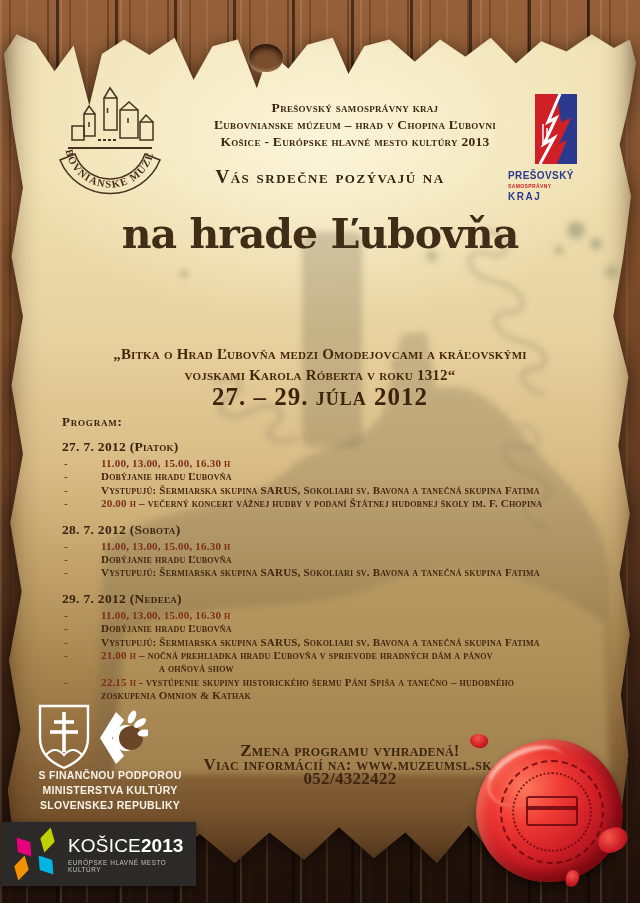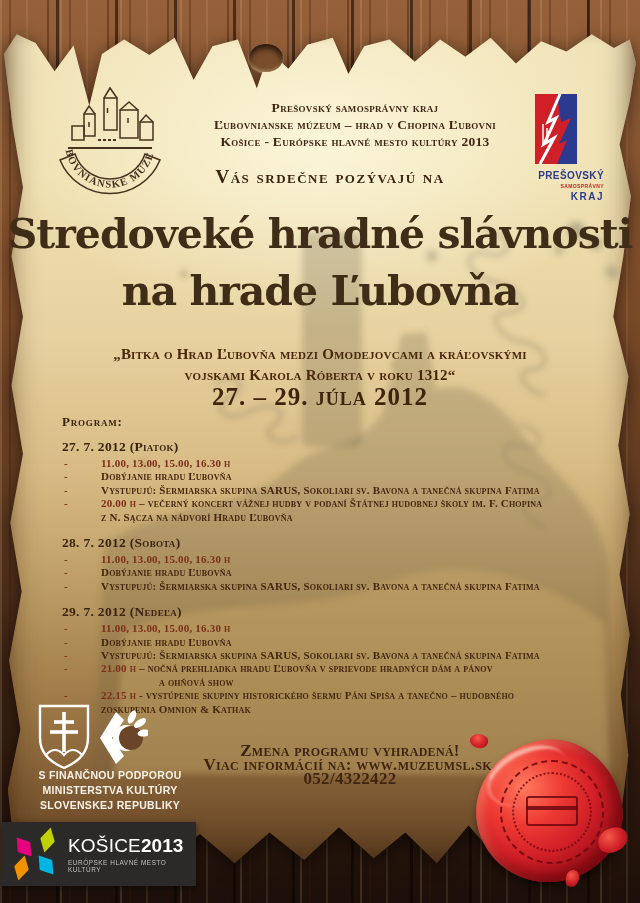--- a/index.html
+++ b/index.html
@@ -33,21 +33,21 @@
     box-shadow: inset 0 4px 6px rgba(20,8,4,.85), inset 0 -2px 3px rgba(255,220,170,.35),
       0 1px 2px rgba(255,235,200,.5);}
   .sc{font-variant:small-caps;}
   
   .org-lines{position:absolute;left:120px;top:99px;width:470px;text-align:center;
     font-weight:700;font-size:13.5px;line-height:17px;color:#3f2613;letter-spacing:.3px;}
   .invite{position:absolute;left:70px;top:166px;width:520px;text-align:center;
     font-weight:700;font-size:19px;color:#3a2310;letter-spacing:1.5px;}
   
   .museum-logo{position:absolute;left:44px;top:82px;}
-  .presov-logo{position:absolute;left:508px;top:94px;width:96px;text-align:right;}
+  .presov-logo{position:absolute;left:508px;top:94px;width:96px;text-align:left;}
   .presov-logo svg{display:block;margin:0 auto;}
   .presov-l1{font-family:"Liberation Sans",sans-serif;font-weight:800;font-size:10px;color:#2b3a8f;letter-spacing:.4px;margin-top:4px;}
   .presov-l2{font-family:"Liberation Sans",sans-serif;font-weight:700;font-size:5px;color:#cf2027;letter-spacing:.4px;margin-top:2px;}
   .presov-l3{font-family:"Liberation Sans",sans-serif;font-weight:800;font-size:10px;color:#2b3a8f;letter-spacing:1.5px;margin-top:2px;}
   
   .title{position:absolute;left:0;top:206px;width:640px;text-align:center;
     font-family:"DejaVu Serif",serif;font-weight:700;font-size:41px;line-height:57px;
     color:#402d18;letter-spacing:-1px;}
   
   .subtitle{position:absolute;left:18px;top:344px;width:604px;text-align:center;
@@ -179,21 +179,20 @@
   </div>
 
   <div class="org-lines sc">
     <div>Prešovský samosprávny kraj</div>
     <div>Ľubovnianske múzeum – hrad v Chopina Ľubovni</div>
     <div>Košice - Európske hlavné mesto kultúry 2013</div>
   </div>
   <div class="invite sc">Vás srdečne pozývajú na</div>
 
   <div class="title">
-    <div>Stredoveké hradné slávnosti</div>
     <div>na hrade Ľubovňa</div>
   </div>
 
   <div class="subtitle sc">
     <div>„Bitka o Hrad Ľubovňa medzi Omodejovcami a kráľovskými</div>
     <div>vojskami Karola Róberta v roku 1312“</div>
   </div>
   <div class="date-range sc">27. – 29. júla 2012</div>
 
   <div class="program-label sc">Program:</div>
@@ -209,24 +208,20 @@
         <span class="dash">-</span>
         <span class="ptext"><span class="accent"></span><span>Dobýjanie hradu Ľubovňa</span></span>
       </div>
       <div class="prow sc">
         <span class="dash">-</span>
         <span class="ptext"><span class="accent"></span><span>Vystupujú: Šermiarska skupina SARUS, Sokoliari sv. Bavona a tanečná skupina Fatima</span></span>
       </div>
       <div class="prow sc">
         <span class="dash">-</span>
         <span class="ptext"><span class="accent">20.00 h</span><span> – večerný koncert vážnej hudby v podaní Štátnej hudobnej školy im. F. Chopina</span></span>
-      </div>
-      <div class="prow sc">
-        <span class="dash"></span>
-        <span class="ptext"><span class="accent"></span><span>z N. Sącza na nádvorí Hradu Ľubovňa</span></span>
       </div>
     </div>
 
     <div class="pblock">
       <div class="pdate sc">28. 7. 2012 (Sobota)</div>
       <div class="prow sc">
         <span class="dash">-</span>
         <span class="ptext"><span class="accent">11.00, 13.00, 15.00, 16.30 h</span><span></span></span>
       </div>
       <div class="prow sc">

